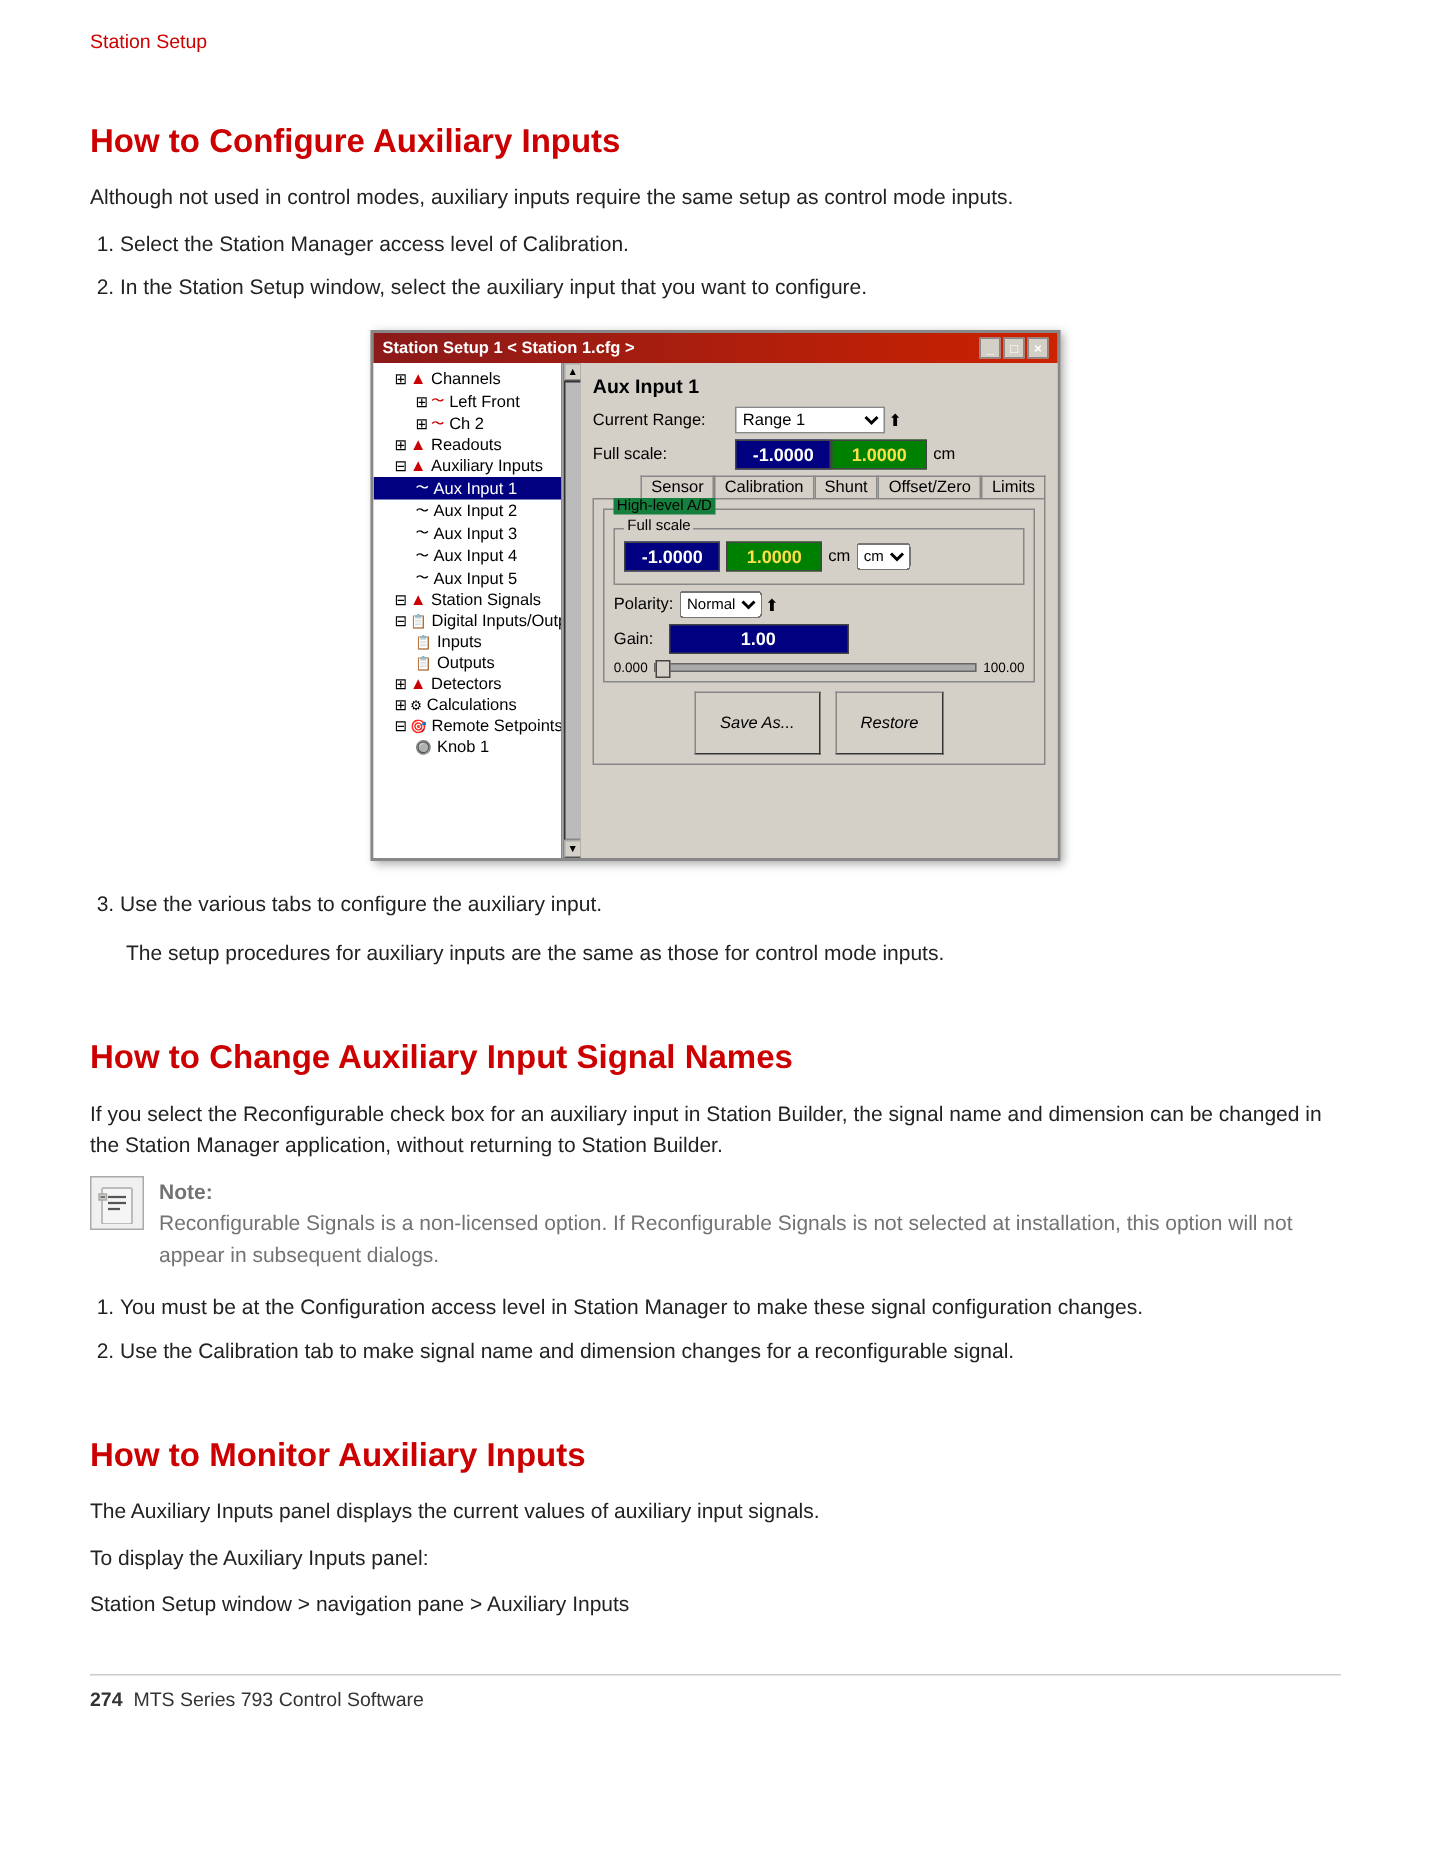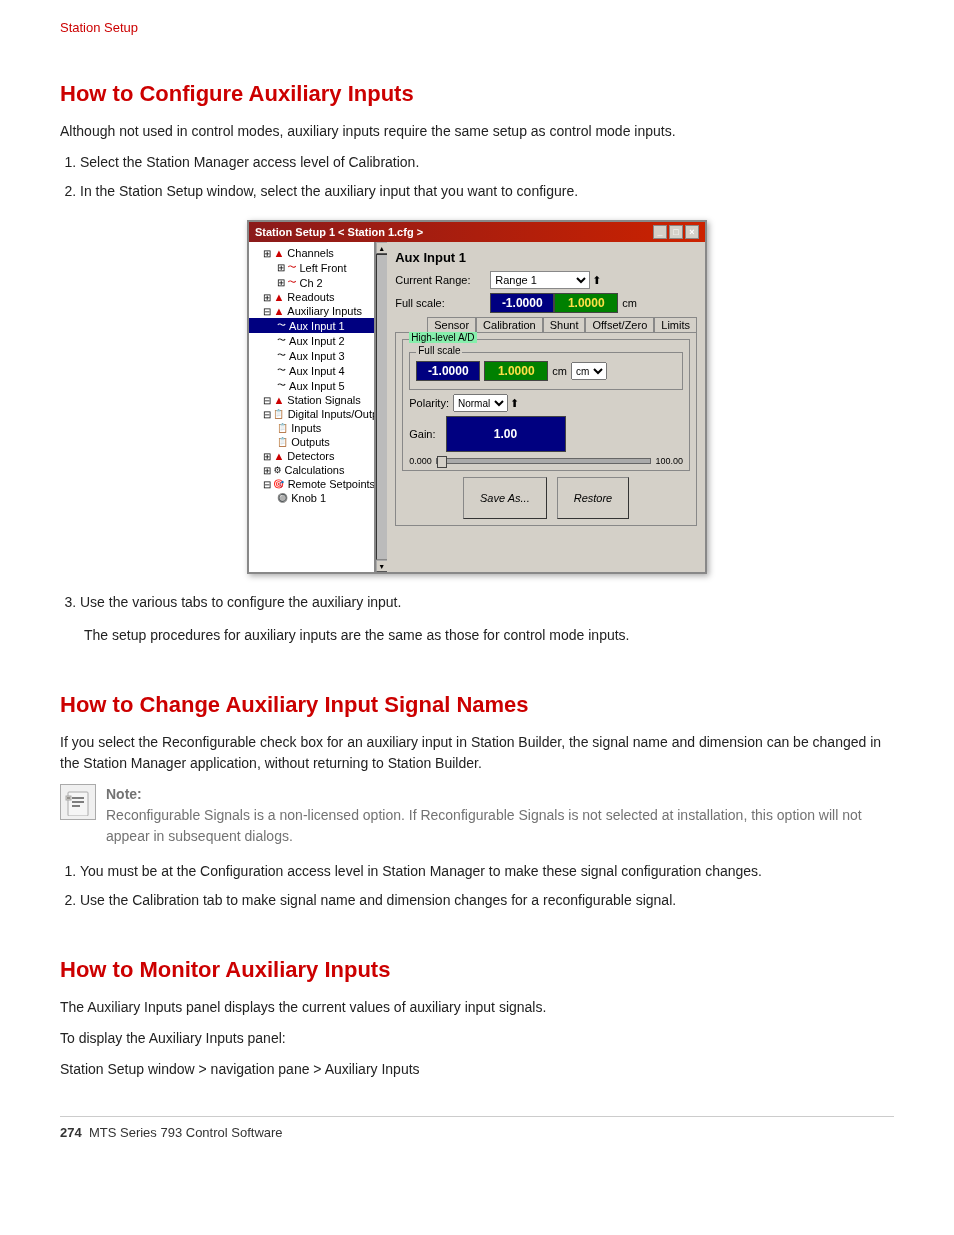--- a/index.html
+++ b/index.html
@@ -192,21 +192,21 @@
       border: 1px solid #888;
       padding: 4px 6px;
       margin-bottom: 4px;
       position: relative;
     }
 
     .group-box-label {
       position: absolute;
       top: -8px;
       left: 6px;
-      background: #86efac;
+      background: #15803d;
       padding: 0 2px;
       font-size: 10px;
     }
 
     .inner-group {
       border: 1px solid #888;
       padding: 4px 6px;
       margin-top: 8px;
       position: relative;
     }
@@ -245,21 +245,21 @@
       justify-content: center;
       border: 1px solid #444;
     }
 
     .gain-field {
       background: #000080;
       color: #fff;
       font-size: 12px;
       font-weight: bold;
       width: 120px;
-      height: 36px;
+      height: 20px;
       display: inline-flex;
       align-items: center;
       justify-content: center;
       border: 1px solid #444;
     }
 
     .slider-row {
       display: flex;
       align-items: center;
       margin-top: 2px;

